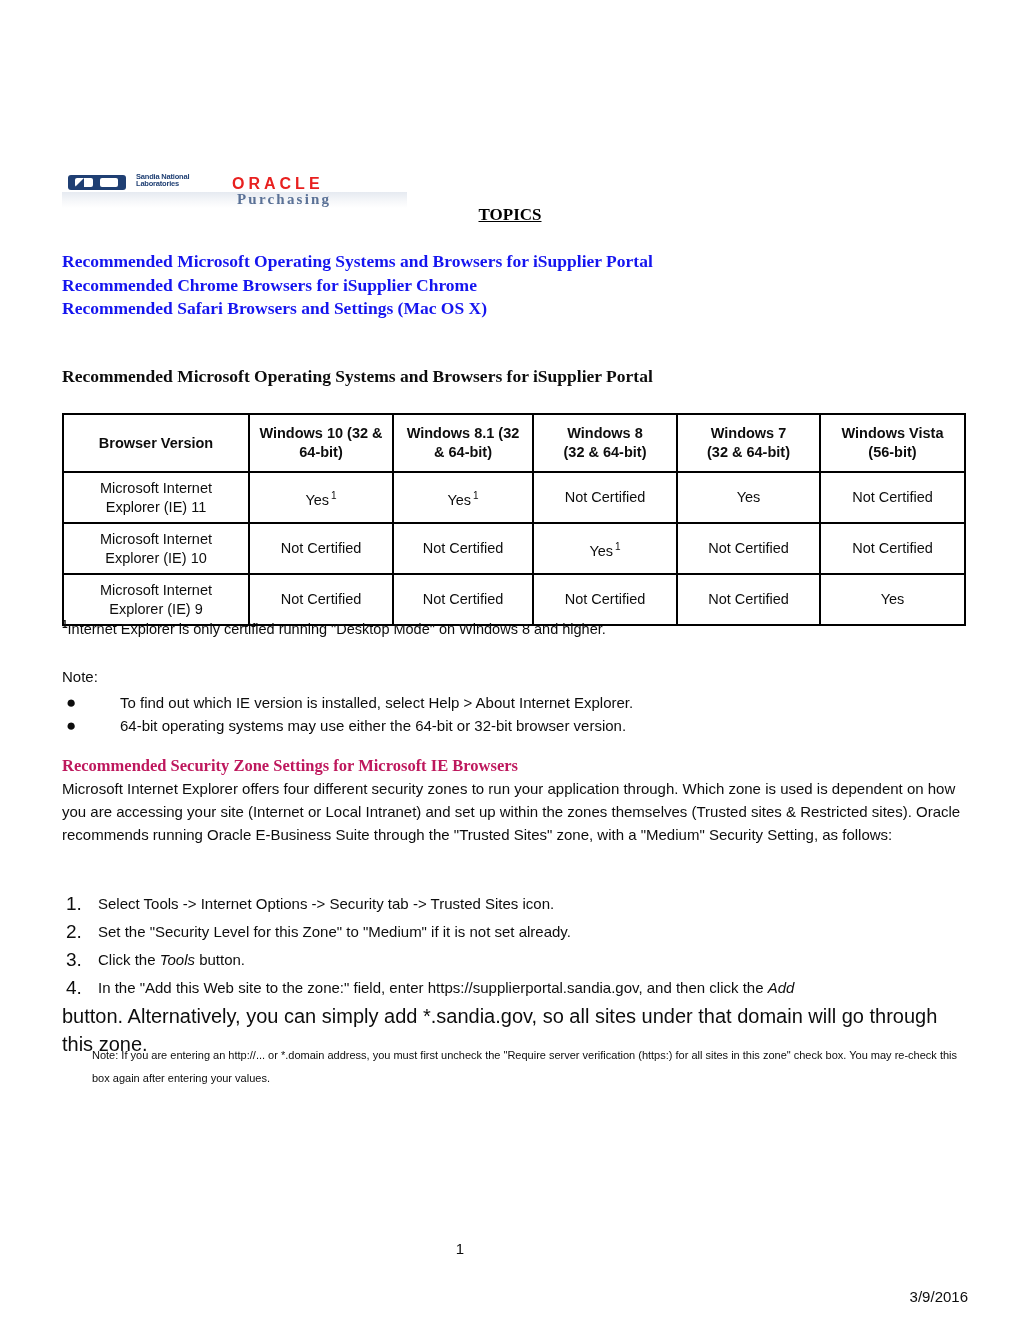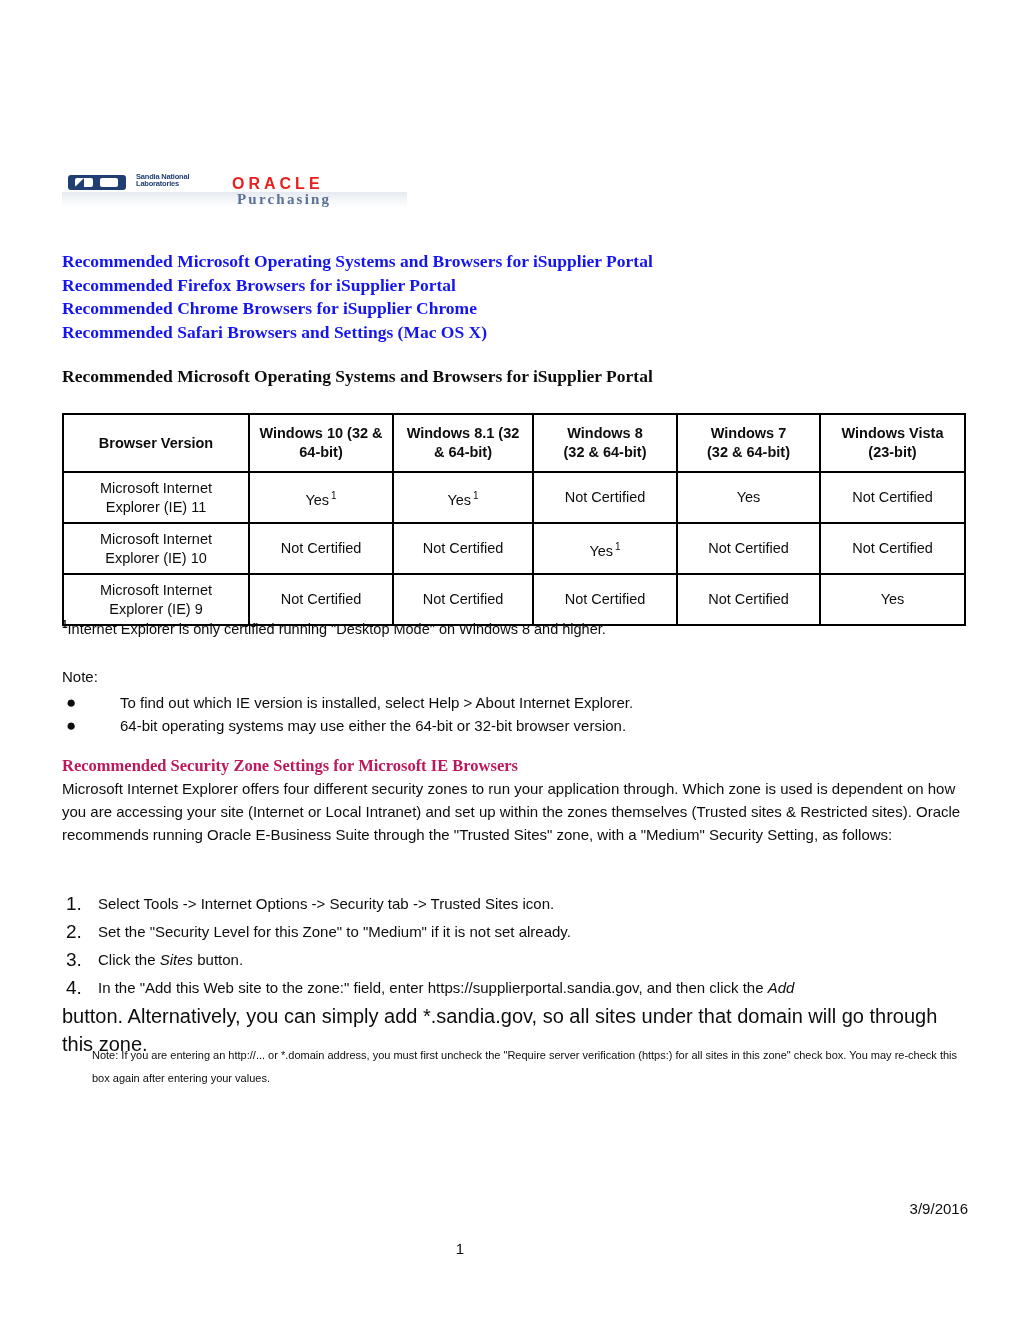--- a/index.html
+++ b/index.html
@@ -329,21 +329,21 @@
     top: 1240px;
     width: 920px;
     text-align: center;
     font-family: "Liberation Sans", sans-serif;
     font-size: 15px;
     color: #0d0d0d;
   }
   .footer-date {
     position: absolute;
     right: 52px;
-    top: 1200px;
+    top: 1288px;
     font-family: "Liberation Sans", sans-serif;
     font-size: 15px;
     color: #0d0d0d;
   }
 </style>
 </head>
 <body>
 
 <div class="page">
 
@@ -351,24 +351,24 @@
     <div class="banner-wash"></div>
     <div class="sandia-mark">
       <span class="slash-a"></span>
         <span class="slash-b"></span>
     </div>
     <div class="sandia-words">Sandia National Laboratories</div>
     <div class="oracle-words">ORACLE</div>
     <div class="purchasing-words">Purchasing</div>
   </div>
 
+  <div class="topics-title">TOPICS</div>
 
   <div class="topics-list">
     <a class="topic-link">Recommended Microsoft Operating Systems and Browsers for iSupplier Portal</a>
-    <a class="topic-link">Recommended Firefox Browsers for iSupplier Portal</a>
     <a class="topic-link">Recommended Chrome Browsers for iSupplier Chrome</a>
     <a class="topic-link">Recommended Safari Browsers and Settings (Mac OS X)</a>
   </div>
 
   <div class="section-heading">Recommended Microsoft Operating Systems and Browsers for iSupplier Portal</div>
 
   <table class="browser-table">
     <colgroup>
       <col class="col-a">
         <col class="col-b">
@@ -393,21 +393,21 @@
         <th>
           <span>Windows 8</span><br>
           <span>(32 &amp; 64-bit)</span>
         </th>
         <th>
           <span>Windows 7</span><br>
           <span>(32 &amp; 64-bit)</span>
         </th>
         <th>
           <span>Windows Vista</span><br>
-          <span>(23-bit)</span>
+          <span>(56-bit)</span>
         </th>
       </tr>
     </thead>
     <tbody>
       <tr>
         <td class="rowlabel">
           <span>Microsoft Internet</span><br>
           <span>Explorer (IE) 11</span>
         </td>
         <td>
@@ -494,21 +494,21 @@
     <div class="step">
       <span class="step-num">1.</span>
       <span class="step-text">Select Tools -&gt; Internet Options -&gt; Security tab -&gt; Trusted Sites icon.</span>
     </div>
     <div class="step">
       <span class="step-num">2.</span>
       <span class="step-text">Set the "Security Level for this Zone" to "Medium" if it is not set already.</span>
     </div>
     <div class="step">
       <span class="step-num">3.</span>
-      <span class="step-text"><span>Click the </span><em class="ital">Sites</em><span> button.</span></span>
+      <span class="step-text"><span>Click the </span><em class="ital">Tools</em><span> button.</span></span>
     </div>
     <div class="step">
       <span class="step-num">4.</span>
       <span class="step-text"><span>In the "Add this Web site to the zone:" field, enter  https://supplierportal.sandia.gov, and then  click the </span><em class="ital">Add</em></span>
     </div>
     <div class="step-wrap">
       <span class="step-cont">button. Alternatively, you can simply add *.sandia.gov, so all sites under that domain will go through this zone.</span>
     </div>
   </div>
 

